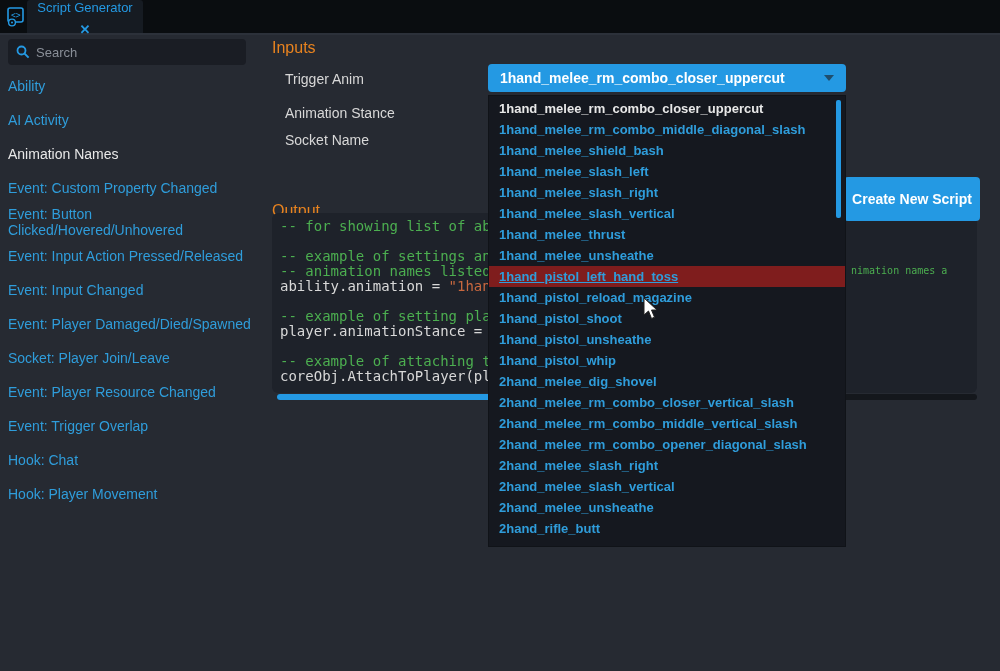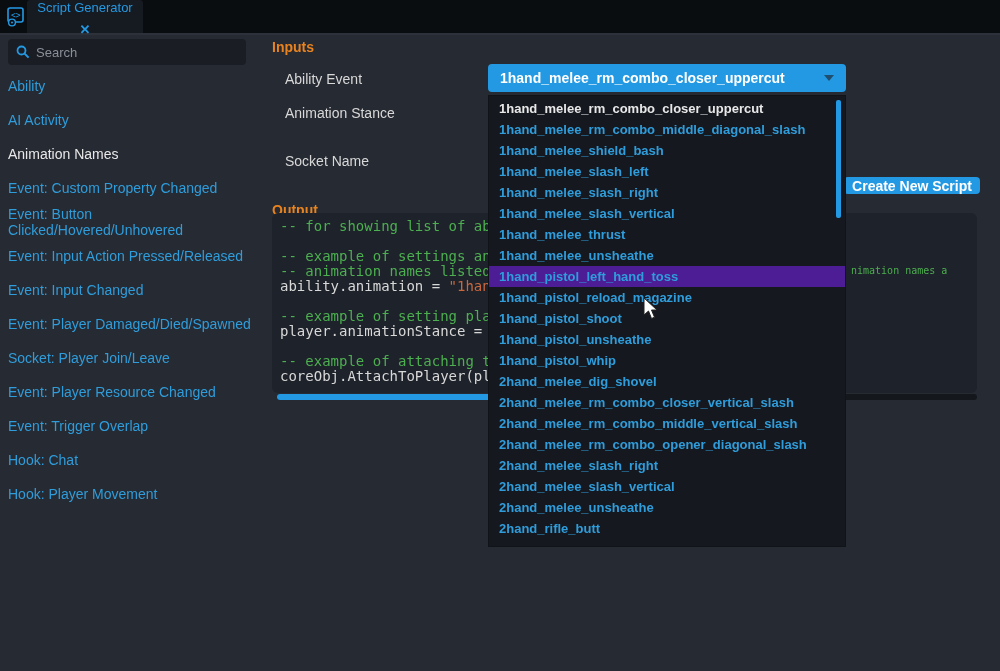--- a/index.html
+++ b/index.html
@@ -22,53 +22,53 @@
 
   
   .search-box { left:8px; top:39px; width:238px; height:26px; background:var(--bg-input); border-radius:4px;
                 display:flex; align-items:center; padding:0 8px; gap:6px; }
   .search-ph { color:#8a8f98; font-size:13px; }
   .side-list { left:8px; top:69px; width:252px; }
   .side-item { height:34px; display:flex; align-items:center; color:var(--link-blue); font-size:14px; cursor:pointer; }
   .side-item.selected { color:var(--text-white); }
 
   
-  .sec-header { color:var(--orange); font-size:14px; font-weight:bold; }
+  .sec-header { color:var(--orange); font-size:16px; font-weight:normal; }
   .field-label { color:#d8d8d8; font-size:14px; }
 
   
   .code-box { left:272px; top:213px; width:705px; height:180px; background:var(--bg-box); border-radius:6px;
               padding:6px 8px; overflow:hidden; z-index:1;
               font-family:"DejaVu Sans Mono", monospace; font-size:14px; line-height:15px; white-space:pre; }
   .code-line { height:15px; }
   .tok-cm { color:var(--comment-green); }
   .tok-tx { color:var(--code-text); }
   .tok-st { color:var(--string-orange); }
   .code-overflow { left:851px; top:265px; z-index:1; font-family:"DejaVu Sans Mono", monospace;
                    font-size:10px; color:var(--comment-green); white-space:pre; }
   .hscroll-track { left:277px; top:394px; width:700px; height:6px; background:#14171c; border-radius:3px; z-index:1; }
   .hscroll-thumb { left:0; top:0; width:260px; height:6px; background:var(--accent); border-radius:3px; }
 
   
-  .create-btn { left:844px; top:177px; width:136px; height:17px; background:var(--accent); border-radius:4px;
+  .create-btn { left:844px; top:177px; width:136px; height:44px; background:var(--accent); border-radius:4px;
                 display:flex; align-items:center; justify-content:center; color:#fff; font-weight:bold;
                 font-size:14px; z-index:2; cursor:pointer; border:none; }
 
   
   .dd-button { left:488px; top:64px; width:358px; height:28px; background:var(--accent); border-radius:4px;
                display:flex; align-items:center; padding:0 12px; z-index:3; cursor:pointer; }
   .dd-value { color:#fff; font-weight:bold; font-size:14px; flex:1; }
   .dd-caret { width:0; height:0; border-left:5px solid transparent; border-right:5px solid transparent;
               border-top:6px solid #1f4e6e; }
   .dd-panel { left:488px; top:95px; width:358px; height:452px; background:var(--bg-panel);
               border:1px solid #101318; z-index:3; overflow:hidden; padding-top:2px; }
   .dd-item { height:21px; display:flex; align-items:center; padding:0 10px; color:var(--link-blue);
              font-size:13px; font-weight:bold; cursor:pointer; }
   .dd-item.selected { color:var(--text-white); }
-  .dd-item.hovered { background:#4c1d95; }
+  .dd-item.hovered { background:#7f1d1d;text-decoration:underline; }
   .dd-scroll-thumb { left:836px; top:100px; width:5px; height:118px; background:var(--accent);
                      border-radius:2px; z-index:4; }
 
   .cursor { left:643px; top:297px; z-index:10; }
 </style>
 </head>
 <body>
 
 <div class="abs tabbar">
   <svg class="abs tab-icon" viewBox="0 0 20 20">
@@ -100,23 +100,23 @@
     <div class="side-item">Event: Input Changed</div>
     <div class="side-item">Event: Player Damaged/Died/Spawned</div>
     <div class="side-item">Socket: Player Join/Leave</div>
     <div class="side-item">Event: Player Resource Changed</div>
     <div class="side-item">Event: Trigger Overlap</div>
     <div class="side-item">Hook: Chat</div>
     <div class="side-item">Hook: Player Movement</div>
   </div>
 
 <div class="abs sec-header" style="left:272px; top:39px;">Inputs</div>
-<div class="abs field-label" style="left:285px; top:71px;">Ability Event</div>
+<div class="abs field-label" style="left:285px; top:71px;">Trigger Anim</div>
 <div class="abs field-label" style="left:285px; top:105px;">Animation Stance</div>
-<div class="abs field-label" style="left:285px; top:153px;">Socket Name</div>
+<div class="abs field-label" style="left:285px; top:132px;">Socket Name</div>
 
 <div class="abs sec-header" style="left:272px; top:183px;margin-top:19px;">Output</div>
 <div class="abs code-box"><div class="code-line"><span class="tok-cm">-- for showing list of abi</span></div><div class="code-line"> </div><div class="code-line"><span class="tok-cm">-- example of settings ani</span></div><div class="code-line"><span class="tok-cm">-- animation names listed </span></div><div class="code-line"><span class="tok-tx">ability.animation = </span><span class="tok-st">"1hand</span></div><div class="code-line"> </div><div class="code-line"><span class="tok-cm">-- example of setting play</span></div><div class="code-line"><span class="tok-tx">player.animationStance = </span><span class="tok-st">"</span></div><div class="code-line"> </div><div class="code-line"><span class="tok-cm">-- example of attaching to</span></div><div class="code-line"><span class="tok-tx">coreObj.AttachToPlayer(pla</span></div></div>
 <div class="abs code-overflow">nimation names a</div>
 <div class="abs hscroll-track">
   <div class="abs hscroll-thumb"></div>
 </div>
 <button class="abs create-btn">Create New Script</button>
 
 <div class="abs dd-button">

